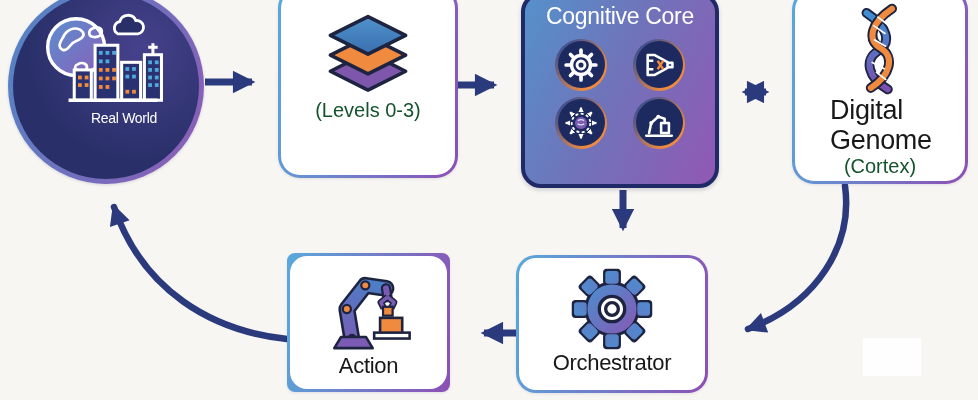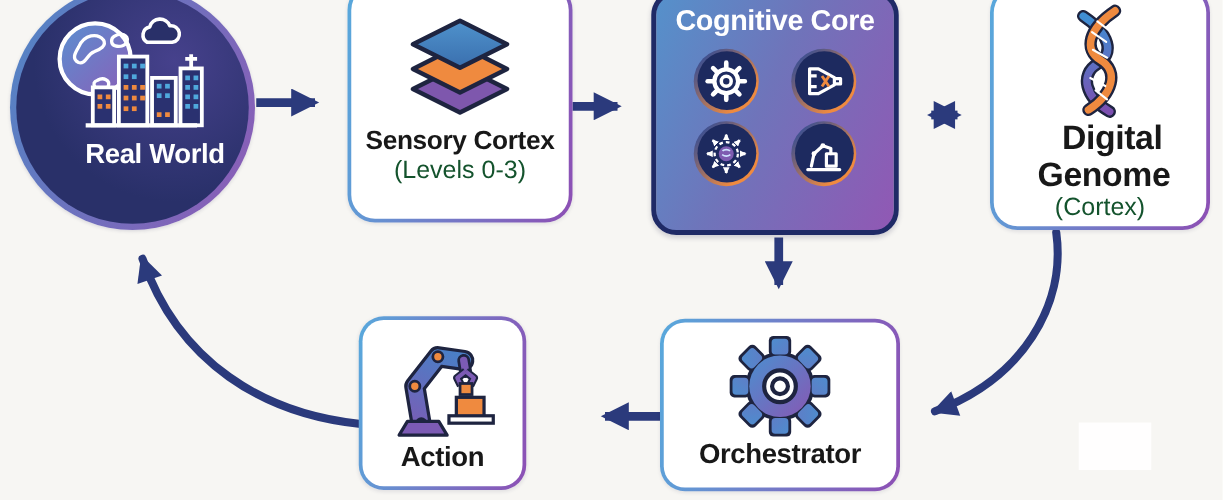--- a/index.html
+++ b/index.html
@@ -8,31 +8,31 @@
 
   
   #edges{position:absolute;left:0;top:0;z-index:1;}
 
   
   .gbox{position:absolute;z-index:2;box-sizing:border-box;border-radius:22px;padding:3px;
         background:linear-gradient(100deg,#58a9dc,#8d4fb4);box-shadow:0 1px 3px rgba(40,40,80,.10);}
   .gbox-inner{width:100%;height:100%;box-sizing:border-box;background:#fff;border-radius:19px;
         display:flex;flex-direction:column;align-items:center;}
 
-  .node-title{font-weight:700;font-size:20px;line-height:1.12;color:#181818;letter-spacing:-.3px;text-align:right;}
+  .node-title{font-weight:400;font-size:20px;line-height:1.12;color:#181818;letter-spacing:-.3px;text-align:left;}
   .node-sub{font-weight:400;font-size:20px;line-height:1.15;color:#14532d;text-align:center;}
 
   
   #real-world{position:absolute;left:8px;top:-12px;width:196px;height:196px;z-index:2;
         border-radius:50%;padding:5px;box-sizing:border-box;
         background:linear-gradient(115deg,#4f87c6,#8f5ab5);box-shadow:0 1px 3px rgba(40,40,80,.15);}
   #real-world .rw-inner{width:100%;height:100%;border-radius:50%;box-sizing:border-box;
         background:radial-gradient(circle at 68% 30%,#46418c,#293069 62%);
         display:flex;flex-direction:column;align-items:center;}
-  #real-world .node-title{color:#fff;font-size:22px;margin-top:2px;margin-left:36px;}
+  #real-world .node-title{color:#fff;font-size:14px;margin-top:2px;margin-left:36px;}
 
   
   #sensory{left:278px;top:-14px;width:180px;height:192px;}
   #sensory .gbox-inner{padding-top:24px;}
   #sensory .node-title{font-size:21px;margin-top:2px;}
 
   
   #cognitive{position:absolute;left:521px;top:-8px;width:198px;height:196px;z-index:2;
         box-sizing:border-box;border:4px solid #1f2a66;border-radius:20px;
         background:linear-gradient(115deg,#5591cb 0%,#6f74ba 45%,#9158b4 100%);
@@ -45,26 +45,26 @@
         background:linear-gradient(135deg,#41518f 15%,#ef8a3f 78%);}
   .motor-inner{width:100%;height:100%;border-radius:50%;background:#1d2a5f;
         display:flex;align-items:center;justify-content:center;box-sizing:border-box;}
 
   
   #genome{left:792px;top:-12px;width:176px;height:196px;}
   #genome .gbox-inner{padding-top:12px;}
   #genome .node-title{font-size:27px;width:100px;}
 
   
-  #orchestrator{left:528px;top:255px;width:192px;height:138px;border-radius:20px;}
+  #orchestrator{left:516px;top:255px;width:192px;height:138px;border-radius:20px;}
   #orchestrator .gbox-inner{padding-top:10px;border-radius:17px;}
   #orchestrator .node-title{font-size:22px;margin-top:1px;}
 
   
-  #action{left:287px;top:253px;width:134px;height:139px;border-radius:20px;}
+  #action{left:287px;top:253px;width:163px;height:139px;border-radius:8px;}
   #action .gbox-inner{padding-top:8px;border-radius:17px;}
   #action .node-title{font-size:22px;}
 
   #watermark-patch{position:absolute;left:863px;top:338px;width:58px;height:38px;background:#fffefe;z-index:1;}
 </style>
 </head>
 <body>
 
 <div id="canvas">
 
@@ -159,21 +159,20 @@
             <stop offset="0" stop-color="#4f92cc"></stop>
               <stop offset="1" stop-color="#3a6fae"></stop>
           </linearGradient>
         </defs>
         <g stroke="#1e2440" stroke-width="4" stroke-linejoin="round">
           <polygon points="60,44 102,65 60,86 18,65" fill="#7e57ad"></polygon>
           <polygon points="60,26 102,47 60,68 18,47" fill="#ef8a3f"></polygon>
           <polygon points="60,4 102,25 60,46 18,25" fill="url(#lgrad)"></polygon>
         </g>
       </svg>
-      <div class="node-title">Sensory Cortex</div>
       <div class="node-sub">(Levels 0-3)</div>
     </div>
   </div>
 
   <div id="cognitive">
     <div class="node-title">Cognitive Core</div>
     <div class="motor-grid">
       <div class="motor">
           <div class="motor-inner">
         <svg width="34" height="34" viewBox="0 0 24 24">

